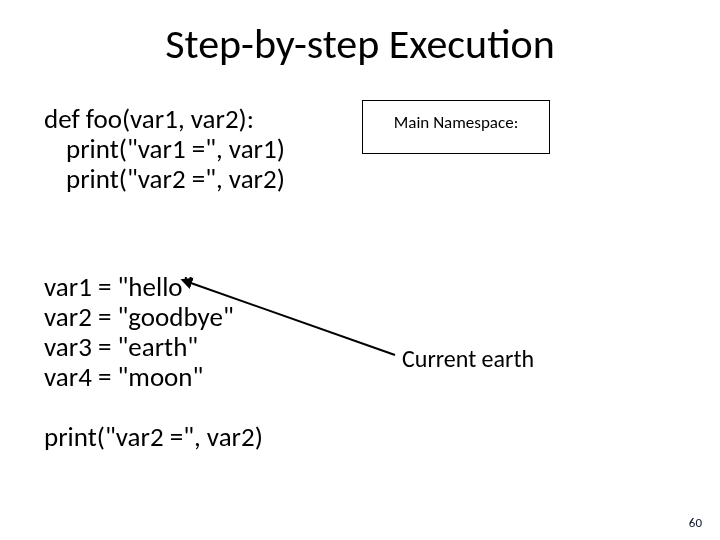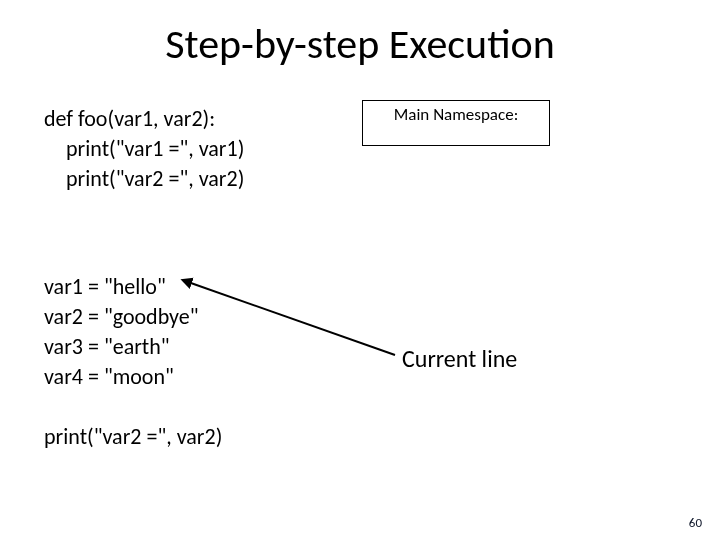--- a/index.html
+++ b/index.html
@@ -1,22 +1,22 @@
 <!DOCTYPE html>
 <html><head>
 <meta charset="utf-8">
 <style>
   html,body{margin:0;padding:0;width:720px;height:540px;background:#fff;font-family:Calibri,Arial,sans-serif;color:#000;overflow:hidden}
   .slide{position:relative;width:720px;height:540px}
   .title{position:absolute;top:18px;left:0;width:720px;text-align:center;font-size:42px;font-weight:400}
-  .code-block{position:absolute;left:44px;font-size:22px;line-height:30px}
+  .code-block{position:absolute;left:44px;font-size:27px;line-height:30px}
   .code-top{top:104px}
   .code-bot{top:272px}
   .indent{padding-left:22px;display:block}
-  .ns-box{position:absolute;top:100px;left:362px;width:186px;height:42px;border:1.5px solid #000;text-align:center;font-size:17px;line-height:24px;padding-top:2px}
+  .ns-box{position:absolute;top:100px;left:362px;width:186px;height:42px;border:1.5px solid #000;text-align:center;font-size:17px;line-height:24px;padding-top:10px}
   .current-line{position:absolute;top:344px;left:402px;font-size:24px}
   .page-num{position:absolute;bottom:10px;right:18px;font-size:13px;color:#0f172a}
   .arrow{position:absolute;top:270px;left:180px;pointer-events:none}
 </style>
 </head>
 <body>
 
 <div class="slide">
 
   <div class="title">Step-by-step Execution</div>
@@ -33,21 +33,21 @@
     <span>var3 = "earth"</span><br>
     <span>var4 = "moon"</span><br>
     <br>
     <span>print("var2 =", var2)</span>
   </div>
 
   <div class="ns-box">
     <span>Main Namespace:</span>
   </div>
 
-  <div class="current-line">Current line</div>
+  <div class="current-line">Current earth</div>
 
   <svg class="arrow" width="230" height="100">
     <defs>
       <marker id="ah" markerWidth="10" markerHeight="10" refX="2" refY="3" orient="auto">
         <polygon points="0,0 6,3 0,6" fill="#000"></polygon>
       </marker>
     </defs>
     <line x1="215" y1="85" x2="8" y2="12" stroke="#000" stroke-width="2" marker-end="url(#ah)"></line>
   </svg>
 

